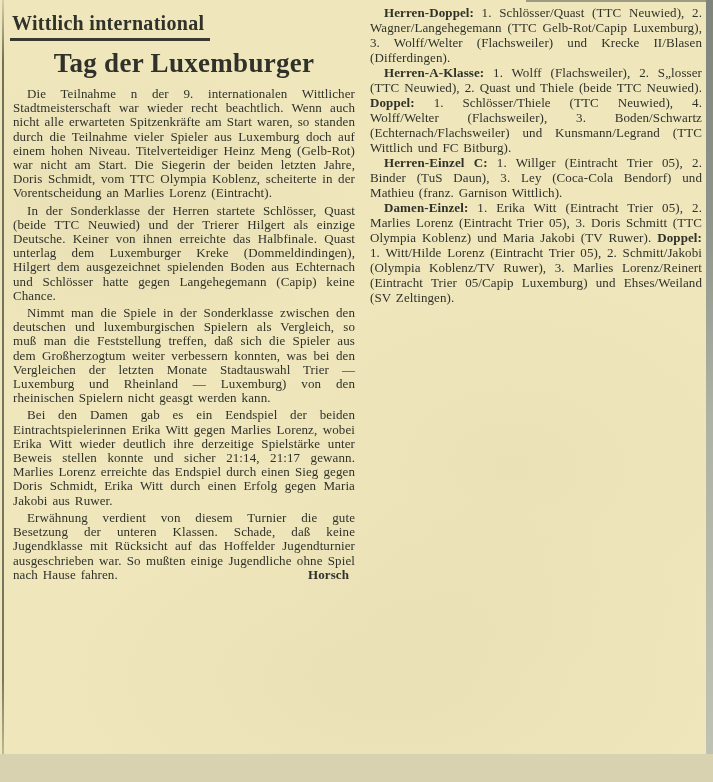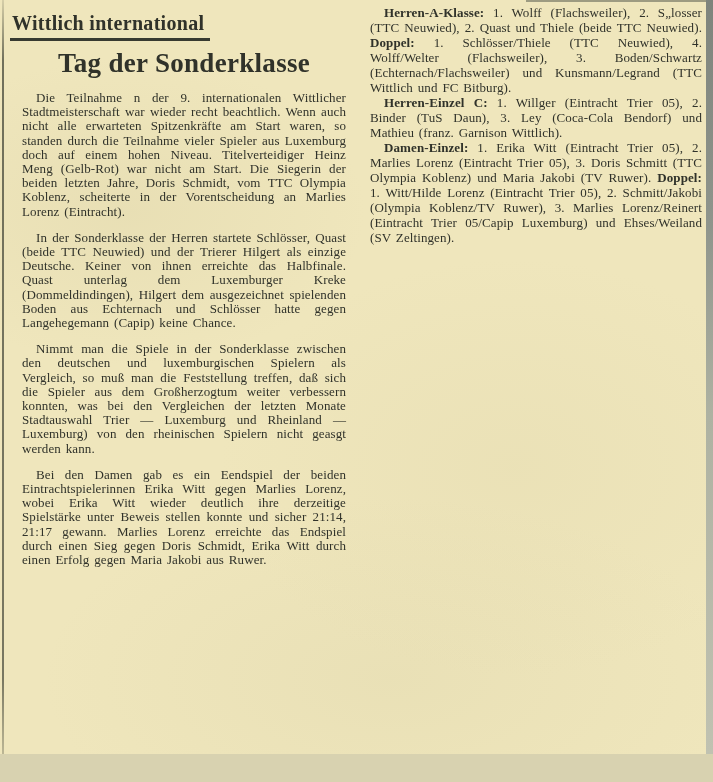--- a/index.html
+++ b/index.html
@@ -51,21 +51,21 @@
   }
   .headline{
     margin:7px 0 8px 0;
     text-align:center;
     font-size:27px;font-weight:bold;
     letter-spacing:0.3px;
     white-space:nowrap;
   }
 
   .body-p{
-    margin:12px;
+    margin:3px;
     font-size:13px;
     line-height:14.2px;
     text-align:justify;
     text-indent:14px;
     letter-spacing:0.1px;
     word-spacing:1.5px;
   }
   .res-p{
     margin:0;
     font-size:13px;
@@ -86,29 +86,31 @@
 </head>
 <body>
 
 <div class="page">
   <div class="edge-left"></div>
   <div class="edge-right"></div>
   <div class="edge-top"></div>
 
   <div class="col-left">
     <div class="kicker">Wittlich international</div>
-    <h1 class="headline">Tag der Sonderklasse</h1>
+    <h1 class="headline">Tag der Luxemburger</h1>
     <div>
         <p class="body-p">Die Teilnahme n der 9. internationalen Wittlicher Stadtmeisterschaft war wieder recht beachtlich. Wenn auch nicht alle erwarteten Spitzenkräfte am Start waren, so standen durch die Teilnahme vieler Spieler aus Luxemburg doch auf einem hohen Niveau. Titelverteidiger Heinz Meng (Gelb-Rot) war nicht am Start. Die Siegerin der beiden letzten Jahre, Doris Schmidt, vom TTC Olympia Koblenz, scheiterte in der Vorentscheidung an Marlies Lorenz (Eintracht).</p>
         <p class="body-p">In der Sonderklasse der Herren startete Schlösser, Quast (beide TTC Neuwied) und der Trierer Hilgert als einzige Deutsche. Keiner von ihnen erreichte das Halbfinale. Quast unterlag dem Luxemburger Kreke (Dommeldindingen), Hilgert dem ausgezeichnet spielenden Boden aus Echternach und Schlösser hatte gegen Langehegemann (Capip) keine Chance.</p>
         <p class="body-p">Nimmt man die Spiele in der Sonderklasse zwischen den deutschen und luxemburgischen Spielern als Vergleich, so muß man die Feststellung treffen, daß sich die Spieler aus dem Großherzogtum weiter verbessern konnten, was bei den Vergleichen der letzten Monate Stadtauswahl Trier — Luxemburg und Rheinland — Luxemburg) von den rheinischen Spielern nicht geasgt werden kann.</p>
         <p class="body-p">Bei den Damen gab es ein Eendspiel der beiden Eintrachtspielerinnen Erika Witt gegen Marlies Lorenz, wobei Erika Witt wieder deutlich ihre derzeitige Spielstärke unter Beweis stellen konnte und sicher 21:14, 21:17 gewann. Marlies Lorenz erreichte das Endspiel durch einen Sieg gegen Doris Schmidt, Erika Witt durch einen Erfolg gegen Maria Jakobi aus Ruwer.</p>
+        <p class="body-p">Erwähnung verdient von diesem Turnier die gute Besetzung der unteren Klassen. Schade, daß keine Jugendklasse mit Rücksicht auf das Hoffelder Jugendturnier ausgeschrieben war. So mußten einige Jugendliche ohne Spiel nach Hause fahren.<span class="byline">Horsch</span></p>
       </div>
   </div>
 
   <div class="col-right">
     <div>
+        <p class="res-p"><span class="lead">Herren-Doppel:</span><span> 1. Schlösser/Quast (TTC Neuwied), 2. Wagner/Langehegemann (TTC Gelb-Rot/Capip Luxemburg), 3. Wolff/Welter (Flachsweiler) und Krecke II/Blasen (Differdingen).</span></p>
         <p class="res-p"><span class="lead">Herren-A-Klasse:</span><span> 1. Wolff (Flachsweiler), 2. S„losser (TTC Neuwied), 2. Quast und Thiele (beide TTC Neuwied). </span><span class="lead">Doppel:</span><span> 1. Schlösser/Thiele (TTC Neuwied), 4. Wolff/Welter (Flachsweiler), 3. Boden/Schwartz (Echternach/Flachsweiler) und Kunsmann/Legrand (TTC Wittlich und FC Bitburg).</span></p>
         <p class="res-p"><span class="lead">Herren-Einzel C:</span><span> 1. Willger (Eintracht Trier 05), 2. Binder (TuS Daun), 3. Ley (Coca-Cola Bendorf) und Mathieu (franz. Garnison Wittlich).</span></p>
         <p class="res-p"><span class="lead">Damen-Einzel:</span><span> 1. Erika Witt (Eintracht Trier 05), 2. Marlies Lorenz (Eintracht Trier 05), 3. Doris Schmitt (TTC Olympia Koblenz) und Maria Jakobi (TV Ruwer). </span><span class="lead">Doppel:</span><span> 1. Witt/Hilde Lorenz (Eintracht Trier 05), 2. Schmitt/Jakobi (Olympia Koblenz/TV Ruwer), 3. Marlies Lorenz/Reinert (Eintracht Trier 05/Capip Luxemburg) und Ehses/Weiland (SV Zeltingen).</span></p>
       </div>
   </div>
 </div>
 
 </body></html>

